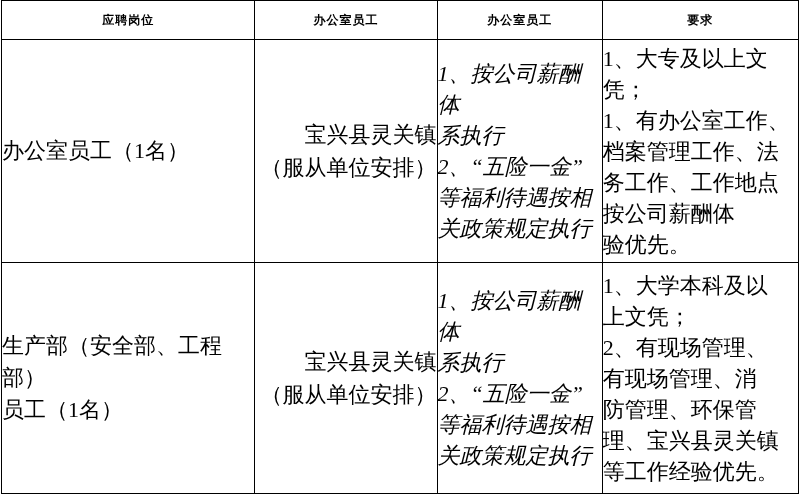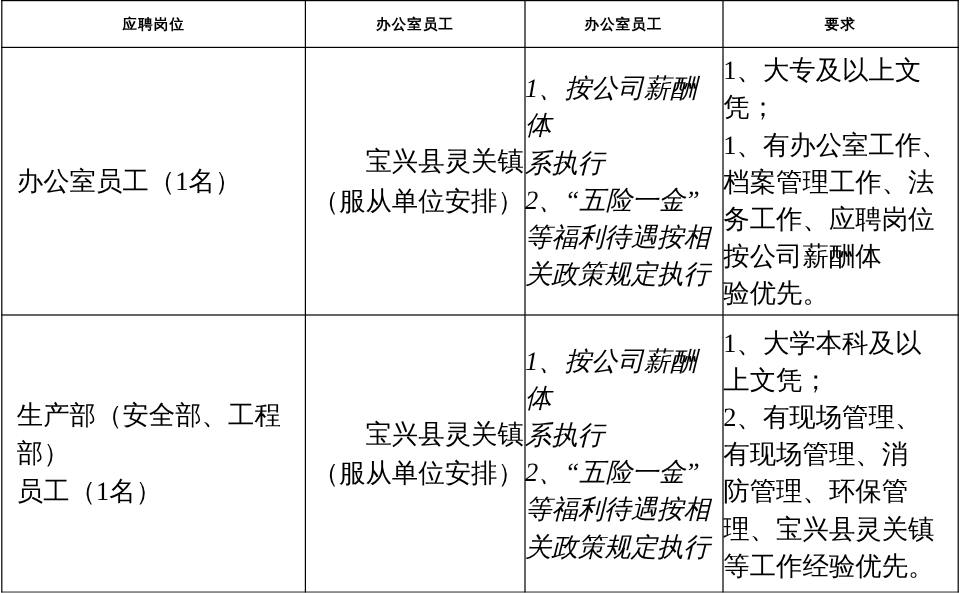--- a/index.html
+++ b/index.html
@@ -63,21 +63,21 @@
     padding: 4px 8px 4px 10px;
     font-style: italic;
   }
   .req-cell {
     text-align: left;
     padding: 4px 8px 4px 10px;
   }
   .row1 td { height: 222px; }
   .row2 td { height: 230px; }
   .line { display: block; white-space: pre-wrap; }
-  .pos-cell .line { line-height: 32px; margin-left: 12px; }
+  .pos-cell .line { line-height: 32px; }
   .loc-cell .line { line-height: 33px; }
 </style>
 </head>
 <body>
 
 <div class="sheet">
   <table class="job-table">
     <colgroup>
       <col class="c1">
       <col class="c2">
@@ -106,21 +106,21 @@
           <span class="line">系执行</span>
           <span class="line">2、“五险一金”</span>
           <span class="line">等福利待遇按相</span>
           <span class="line">关政策规定执行</span>
         </td>
         <td class="cell req-cell">
           <span class="line">1、大专及以上文</span>
           <span class="line">凭；</span>
           <span class="line">1、有办公室工作、</span>
           <span class="line">档案管理工作、法</span>
-          <span class="line">务工作、应聘岗位</span>
+          <span class="line">务工作、工作地点</span>
           <span class="line">按公司薪酬体</span>
           <span class="line">验优先。</span>
         </td>
       </tr>
       <tr class="row2">
         <td class="cell pos-cell">
           <span class="line">生产部（安全部、工程部）</span>
           <span class="line">员工（1名）</span>
         </td>
         <td class="cell loc-cell">

